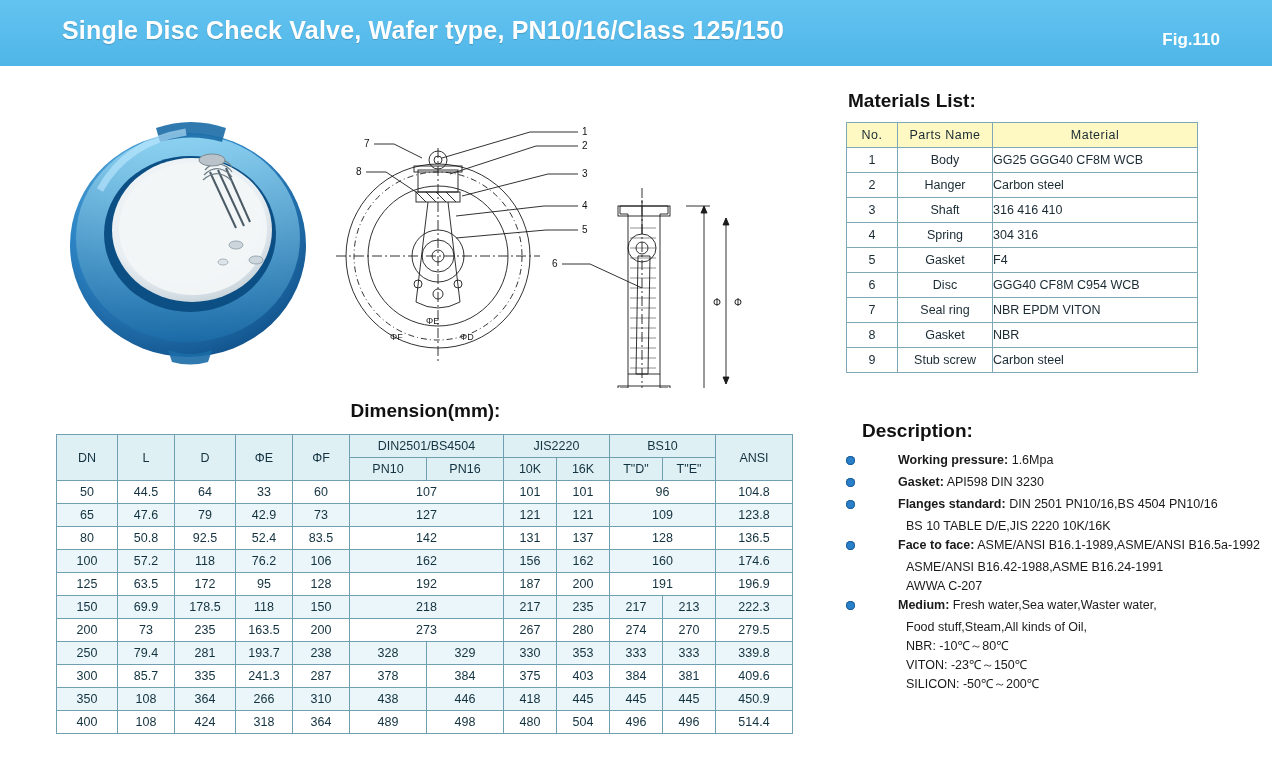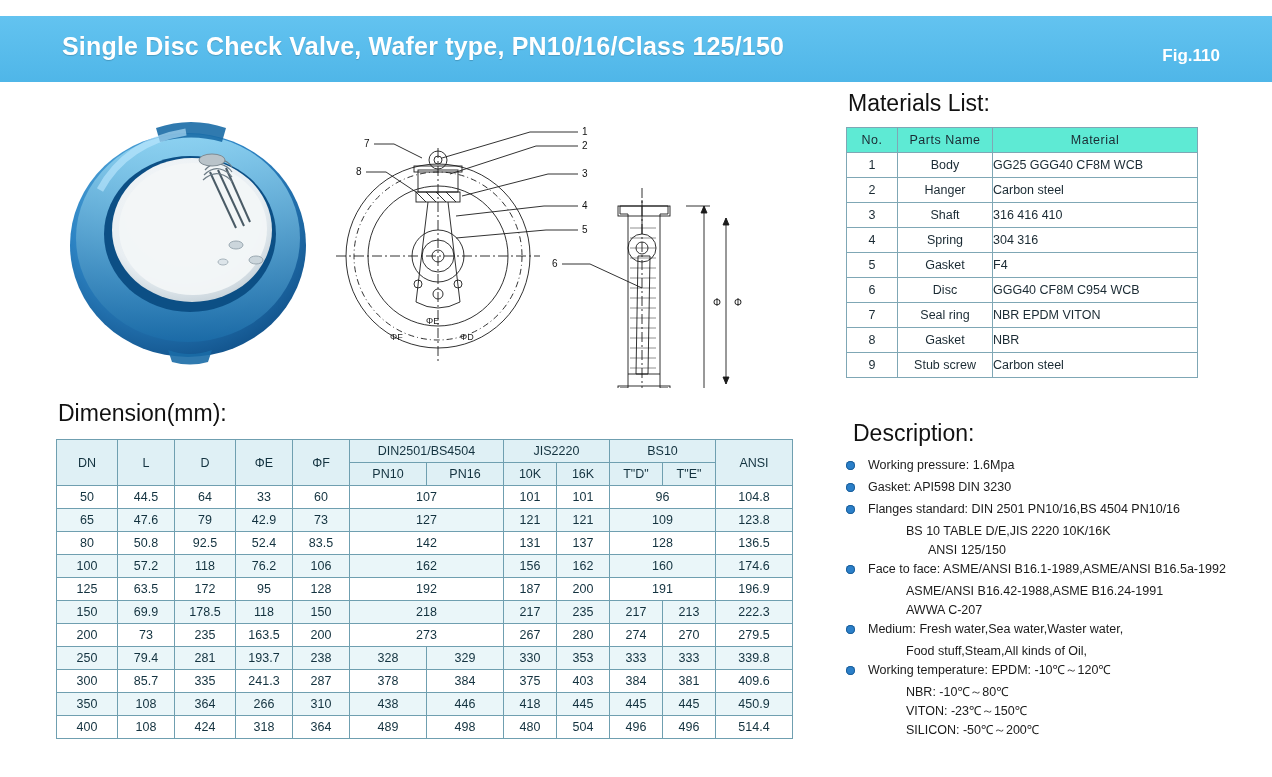--- a/index.html
+++ b/index.html
@@ -6,71 +6,71 @@
   body{
     width:1272px;height:777px;
     background:#ffffff;
     font-family:"Liberation Sans", sans-serif;
     color:#1a1a1a;
     overflow:hidden;
     position:relative;
   }
   
   .header{
-    position:absolute;left:0;top:16px;width:1272px;height:66px;
+    position:absolute;left:0;top:0;width:1272px;height:66px;
     background:#5fc0ee;
     background:linear-gradient(180deg,#63c3f0 0%,#4fb6e8 100%);
   }
   .header .title{
     position:absolute;left:62px;top:16px;
     font-size:25px;font-weight:bold;color:#ffffff;
     letter-spacing:.2px;
     text-shadow:0 1px 1px rgba(0,0,0,.18);
   }
   .header .fig{
     position:absolute;right:52px;top:30px;
     font-size:17px;color:#ffffff;font-weight:bold;
   }
 
   
   .sec-title{
-    font-size:23px;font-weight:normal;color:#111;
+    font-size:19px;font-weight:bold;color:#111;
   }
 
   
   .materials{
     position:absolute;left:846px;top:90px;width:360px;
   }
   .materials .sec-title{margin:0 0 10px 2px;}
   table.mat{
     border-collapse:collapse;width:352px;
     font-size:12.5px;
   }
   table.mat th, table.mat td{
     border:1px solid #7fa7b5;
     padding:3px 4px;
     text-align:center;
     color:#1a2a33;
     height:18px;
   }
   table.mat thead th{
-    background:#5eead4;
+    background:#fef9c3;
     font-weight:normal;
     letter-spacing:.5px;
   }
   table.mat td.no{width:42px;}
   table.mat td.pn{width:86px;}
   table.mat td.mt{text-align:left;padding-left:0;}
   table.mat th.mt{text-align:center;}
 
   
   .dimension{
     position:absolute;left:56px;top:400px;
   }
-  .dimension .sec-title{margin:0 0 12px 2px;}
+  .dimension .sec-title{margin:0 0 12px 2px;text-align:center;}
   table.dim{
     border-collapse:collapse;
     font-size:12.5px;
     color:#13323f;
     padding-left:48px;
   }
   table.dim th, table.dim td{
     border:1px solid #6f9fb0;
     text-align:center;
     height:22px;
@@ -81,34 +81,34 @@
   table.dim tbody tr:nth-child(even) td{background:#eaf6f9;}
   table.dim tbody tr:nth-child(odd) td{background:#ffffff;}
   .c-dn{width:56px}.c-l{width:52px}.c-d{width:56px}.c-e{width:52px}.c-f{width:52px}
   .c-pn{width:72px}.c-jis{width:48px}.c-bs{width:48px}.c-ansi{width:72px}
 
   
   .description{
     position:absolute;left:846px;top:420px;width:420px;
     font-size:12.5px;
   }
-  .description .sec-title{margin:0 0 10px 7px;}
+  .description .sec-title{margin:0 0 10px 16px;}
   .desc-item{
     position:relative;
     padding-left:22px;
     margin-bottom:5px;
     line-height:17px;
   }
   .desc-item .bullet{
     position:absolute;left:0;top:4px;
     width:9px;height:9px;border-radius:50%;
     background:#2a7fc9;
     box-shadow:inset 0 0 0 1px #1d5f99;
   }
-  .desc-item b{font-weight:normal;}
+  .desc-item b{font-weight:bold;margin-left:30px;}
   .desc-sub{
     padding-left:60px;line-height:17px;margin-bottom:2px;
   }
   .desc-sub.ind2{padding-left:82px;}
 
   
   .drawings{
     position:absolute;left:0;top:70px;width:840px;height:320px;
   }
   .photo{position:absolute;left:60px;top:40px;}
@@ -509,35 +509,30 @@
   <div class="desc-item">
     <span class="bullet"></span>
     <b>Gasket:</b><span> API598 DIN 3230</span>
   </div>
 
   <div class="desc-item">
     <span class="bullet"></span>
     <b>Flanges standard:</b><span> DIN 2501 PN10/16,BS 4504 PN10/16</span>
   </div>
   <div class="desc-sub">BS 10 TABLE D/E,JIS 2220 10K/16K</div>
-  <div class="desc-sub ind2">ANSI 125/150</div>
 
   <div class="desc-item">
     <span class="bullet"></span>
     <b>Face to face:</b><span> ASME/ANSI B16.1-1989,ASME/ANSI B16.5a-1992</span>
   </div>
   <div class="desc-sub">ASME/ANSI B16.42-1988,ASME B16.24-1991</div>
   <div class="desc-sub">AWWA C-207</div>
 
   <div class="desc-item">
     <span class="bullet"></span>
     <b>Medium:</b><span> Fresh water,Sea water,Waster water,</span>
   </div>
   <div class="desc-sub">Food stuff,Steam,All kinds of Oil,</div>
 
-  <div class="desc-item">
-    <span class="bullet"></span>
-    <b>Working temperature:</b><span> EPDM: -10℃～120℃</span>
-  </div>
   <div class="desc-sub">NBR: -10℃～80℃</div>
   <div class="desc-sub">VITON: -23℃～150℃</div>
   <div class="desc-sub">SILICON: -50℃～200℃</div>
 </div>
 
 </body></html>

